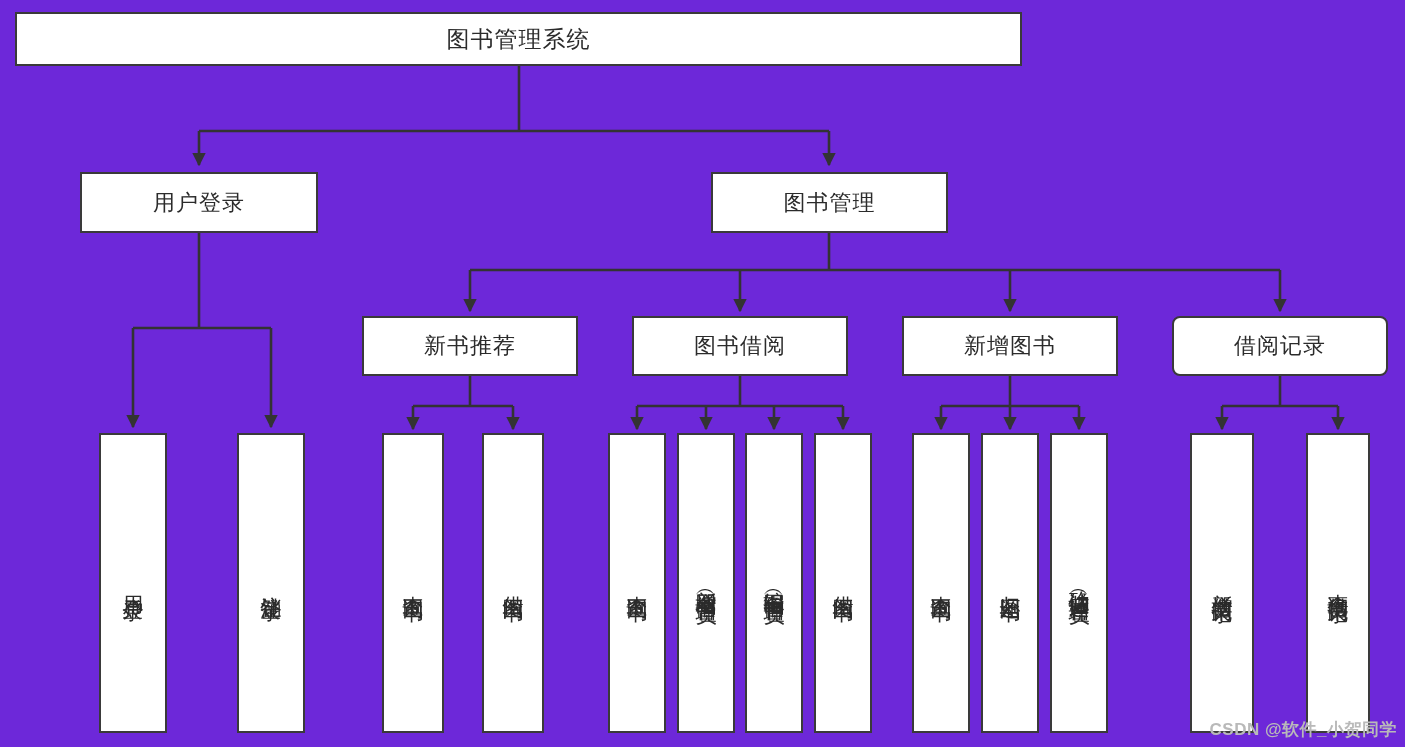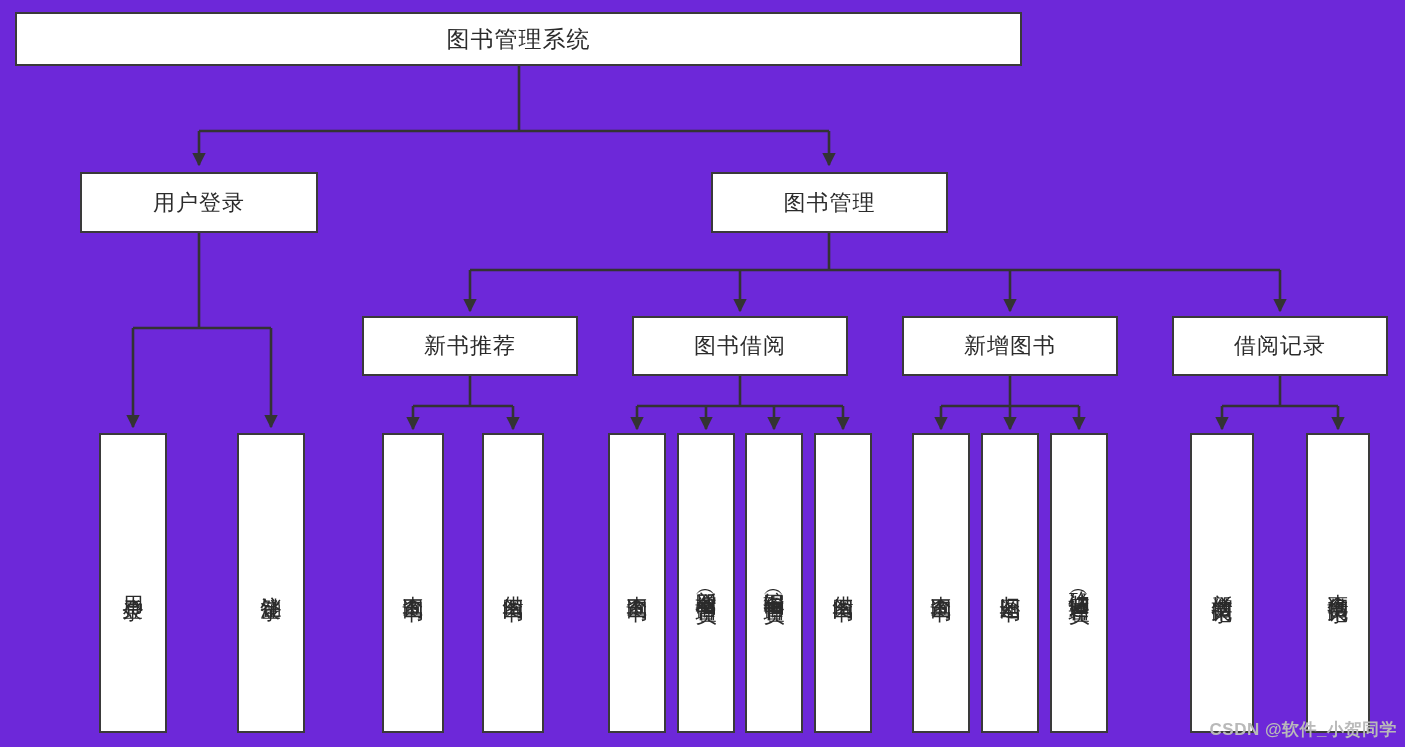--- a/index.html
+++ b/index.html
@@ -139,21 +139,21 @@
 
   <div class="node h" style="left:362px; top:316px; width:216px; height:60px;">
     <span>新书推荐</span>
   </div>
   <div class="node h" style="left:632px; top:316px; width:216px; height:60px;">
     <span>图书借阅</span>
   </div>
   <div class="node h" style="left:902px; top:316px; width:216px; height:60px;">
     <span>新增图书</span>
   </div>
-  <div class="node h" style="left:1172px; top:316px; width:216px; height:60px;">
+  <div class="node h" style="left:1172px; top:316px; width:216px; height:60px;border-radius:8px;">
     <span>借阅记录</span>
   </div>
 
   <div class="node v" style="left:99px; top:433px; width:68px; height:300px;">
     <span class="vtext">用户登录</span>
   </div>
   <div class="node v" style="left:237px; top:433px; width:68px; height:300px;">
     <span class="vtext">注销登录</span>
   </div>
 

